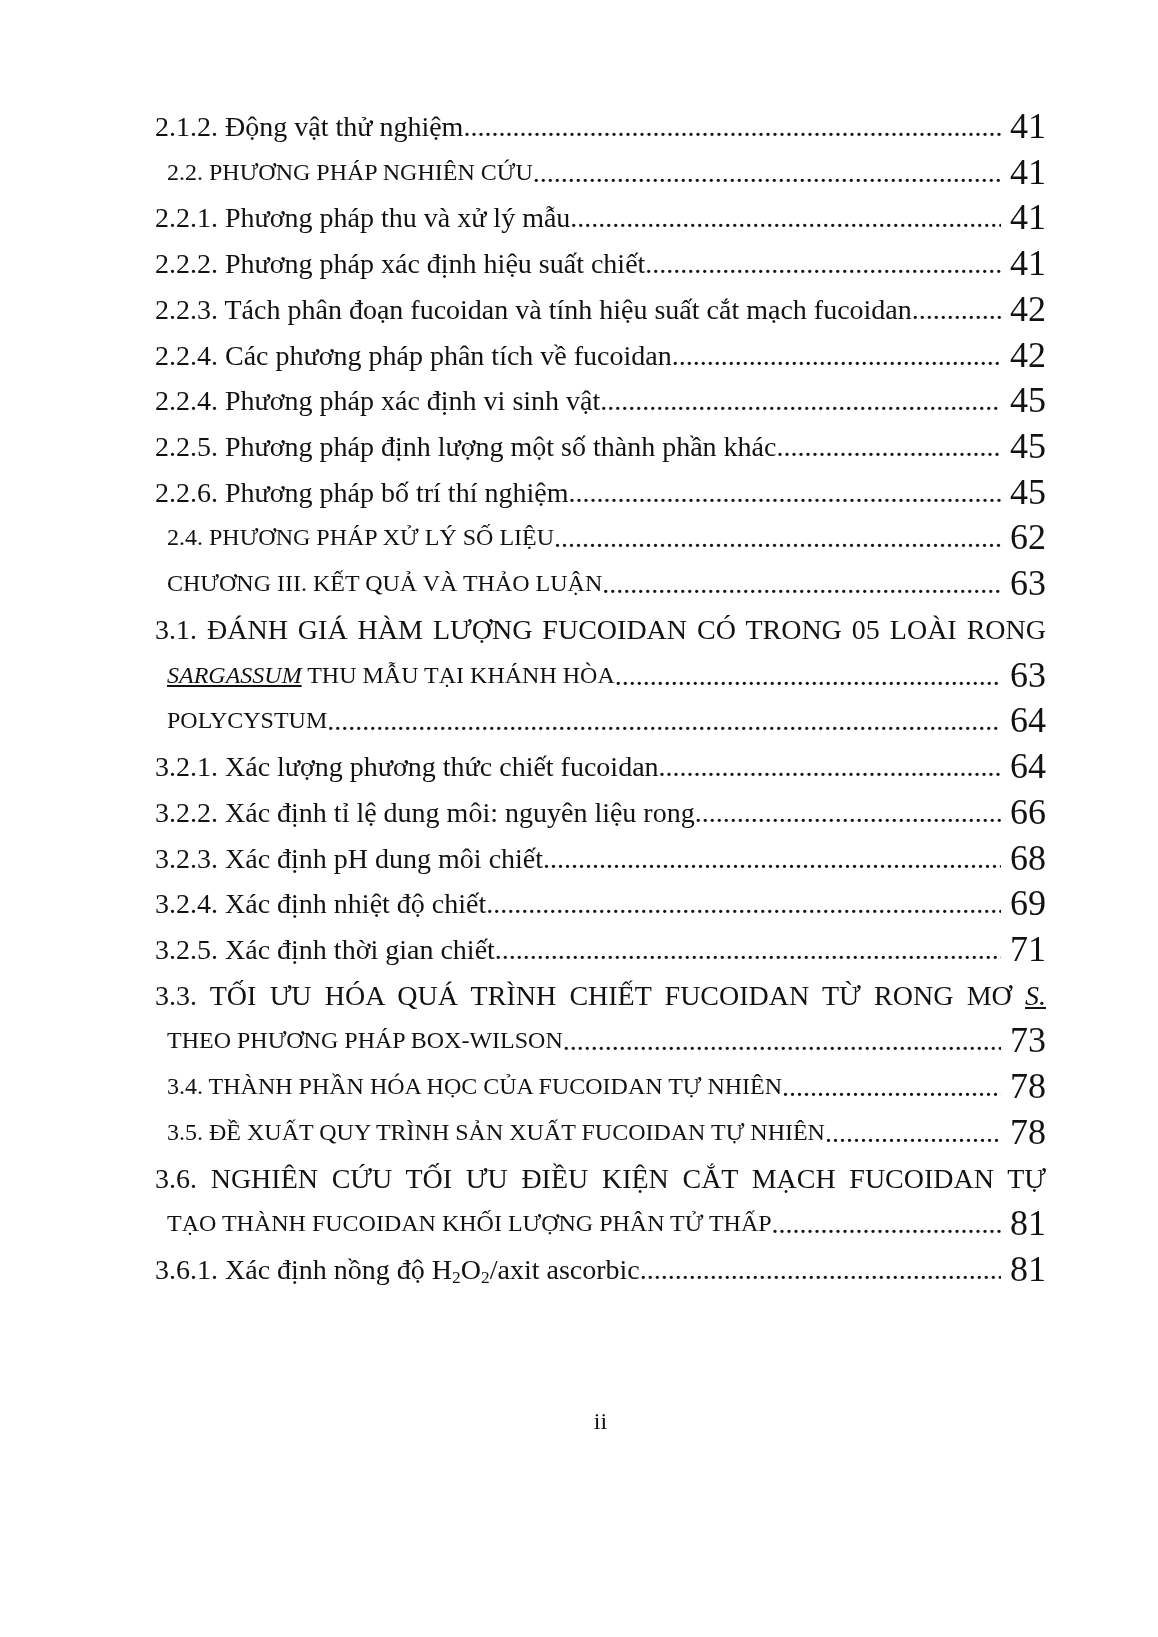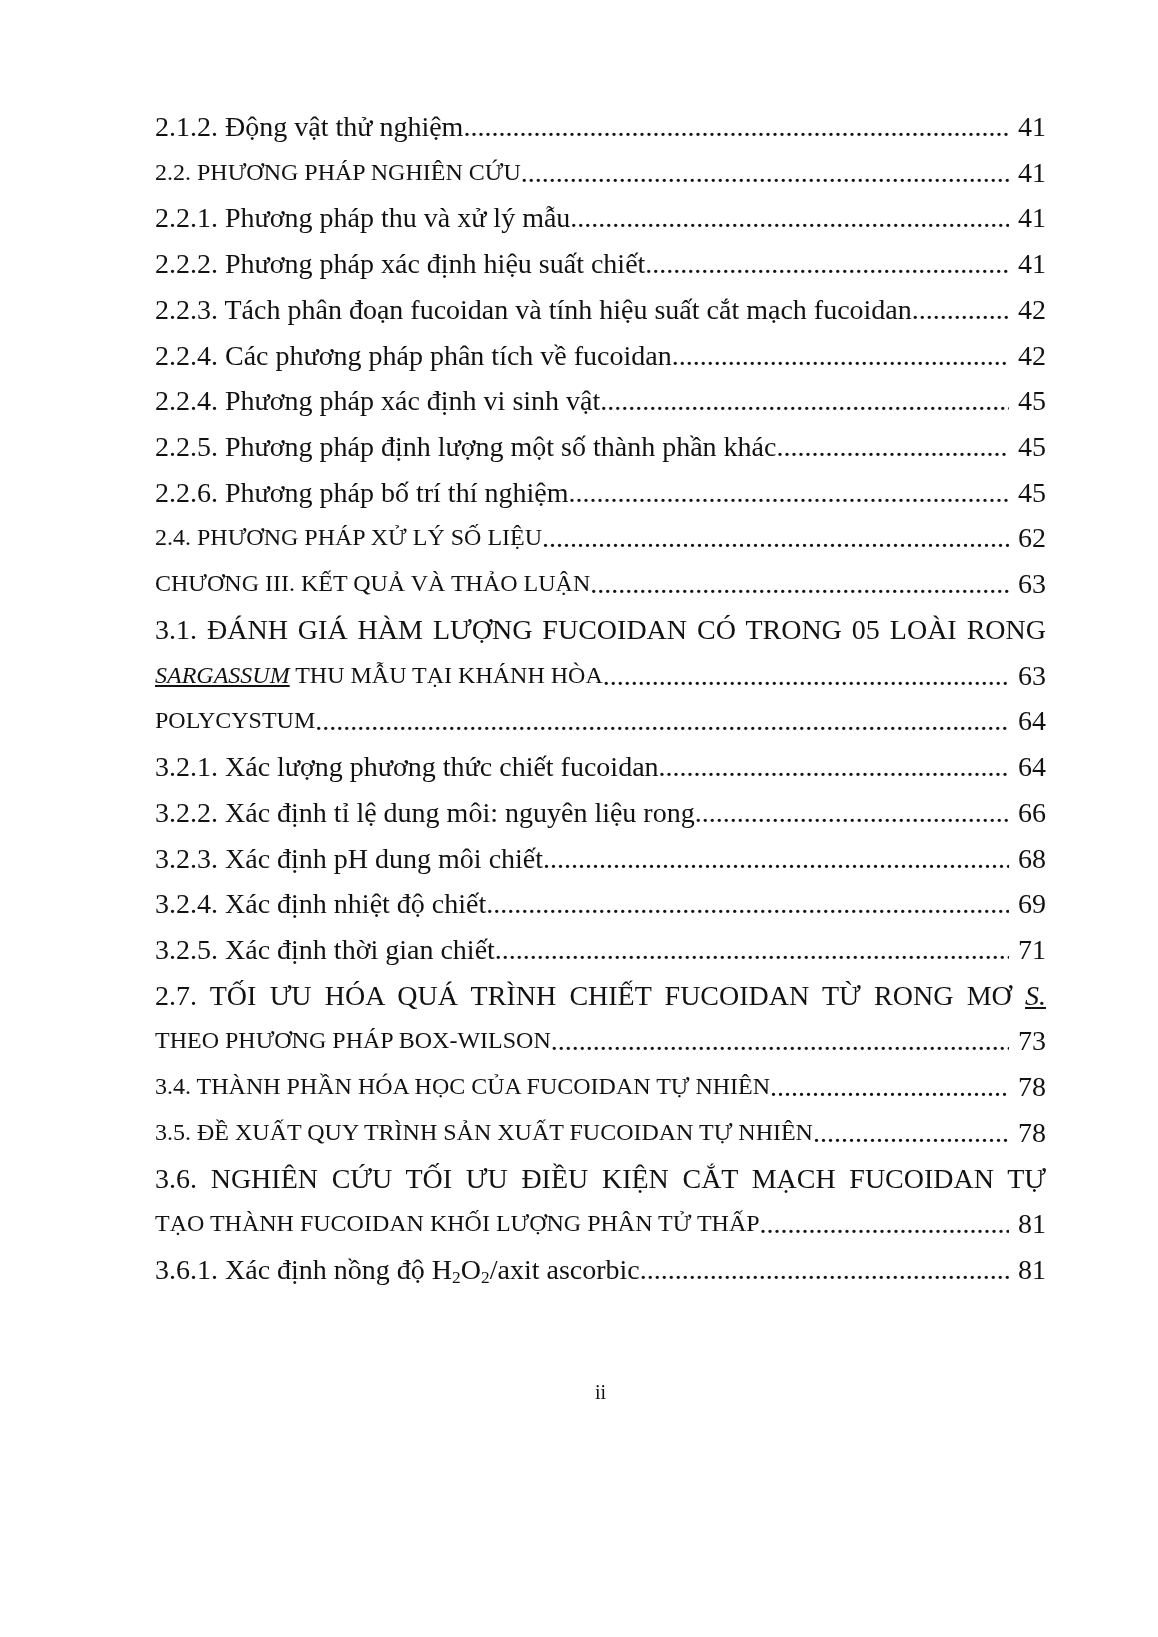--- a/index.html
+++ b/index.html
@@ -19,34 +19,34 @@
     height:45.72px; line-height:45.72px;
     font-size:28px; white-space:nowrap;
   }
   
   .jrow {
     height:45.72px; line-height:45.72px;
     font-size:28px;
     text-align:justify; text-align-last:justify;
     overflow:hidden; 
   }
-  .c { font-size:24px; }           
+  .c { font-size:24px;margin-left:12px; }           
   .t { flex:0 0 auto; }
   .leader {
     flex:1 1 auto; min-width:10px;
     overflow:hidden; white-space:nowrap;
     font-size:28px;
   }
   .leader::after {
     content:"........................................................................................................................................................................";
   }
-  .pg { flex:0 0 auto; font-size:28px; padding-left:9px; }
+  .pg { flex:0 0 auto; font-size:36px; padding-left:9px; }
   i { font-style:italic;text-decoration:underline; }
   sub { font-size:0.62em; vertical-align:-0.22em; line-height:0; }
-  .footer { margin-top:76px; text-align:center; font-size:20px; line-height:46px; }
+  .footer { margin-top:105px; text-align:center; font-size:24px; line-height:46px; }
 </style>
 </head>
 <body>
 
 <div class="content">
 
   <div class="row">
     <span class="t">2.1.2. Động vật thử nghiệm</span>
     <span class="leader"></span>
     <span class="pg">41</span>
@@ -154,21 +154,21 @@
     <span class="pg">69</span>
   </div>
 
   <div class="row">
     <span class="t">3.2.5. Xác định thời gian chiết </span>
     <span class="leader"></span>
     <span class="pg">71</span>
   </div>
 
   <div>
-    <div class="jrow"><span>2.7. TỐI ƯU HÓA QUÁ TRÌNH CHIẾT FUCOIDAN TỪ RONG MƠ </span><i>S. POLYCYSTUM</i></div>
+    <div class="jrow"><span>3.3. TỐI ƯU HÓA QUÁ TRÌNH CHIẾT FUCOIDAN TỪ RONG MƠ </span><i>S. POLYCYSTUM</i></div>
     <div class="row">
       <span class="t c">THEO PHƯƠNG PHÁP BOX-WILSON </span>
       <span class="leader"></span>
       <span class="pg">73</span>
     </div>
   </div>
 
   <div class="row">
     <span class="t c">3.4. THÀNH PHẦN HÓA HỌC CỦA FUCOIDAN TỰ NHIÊN </span>
     <span class="leader"></span>

